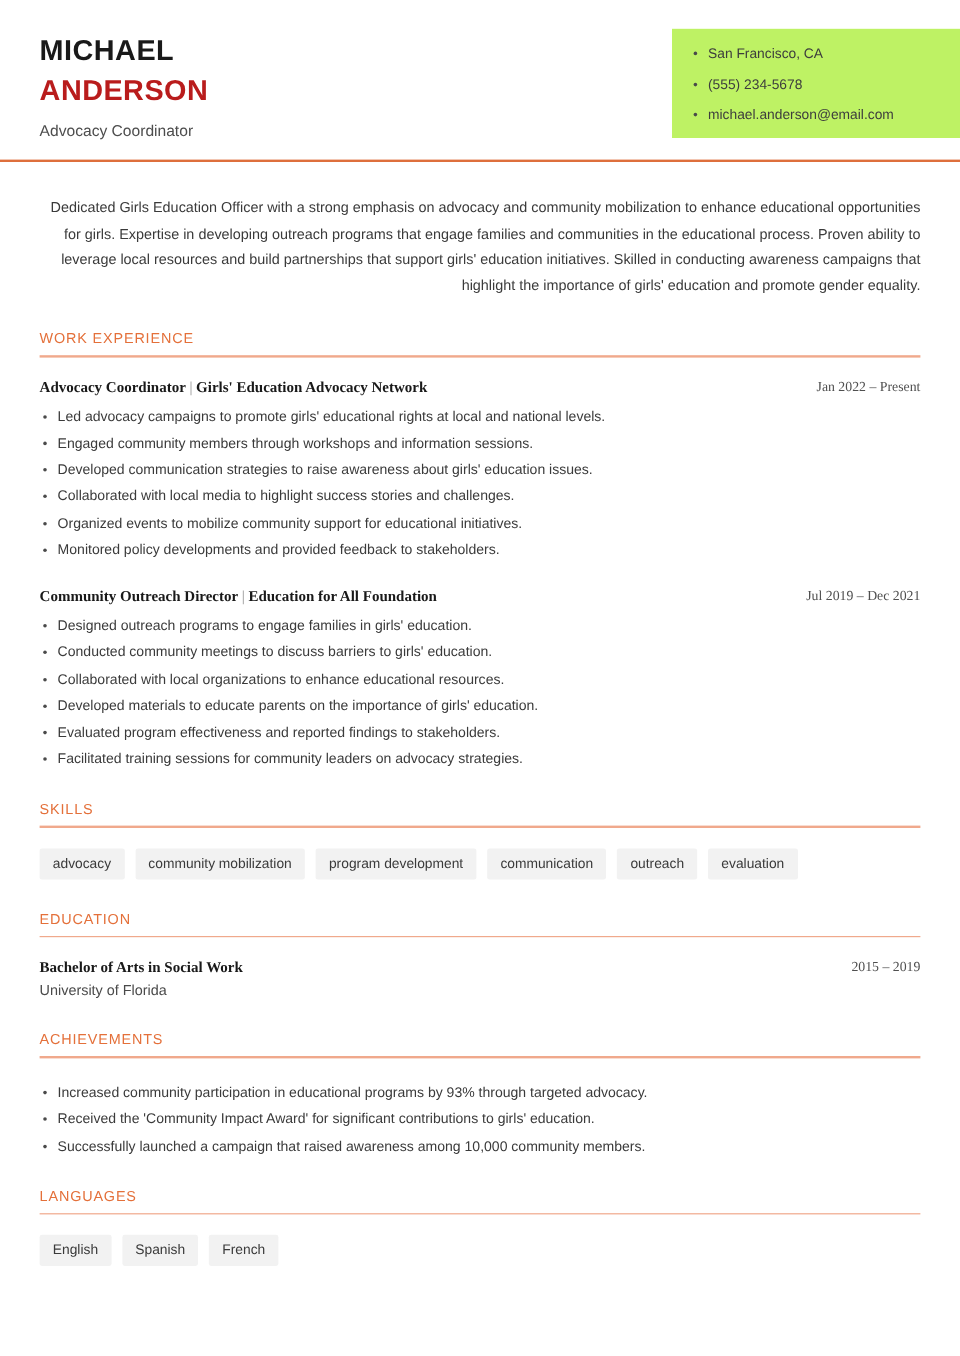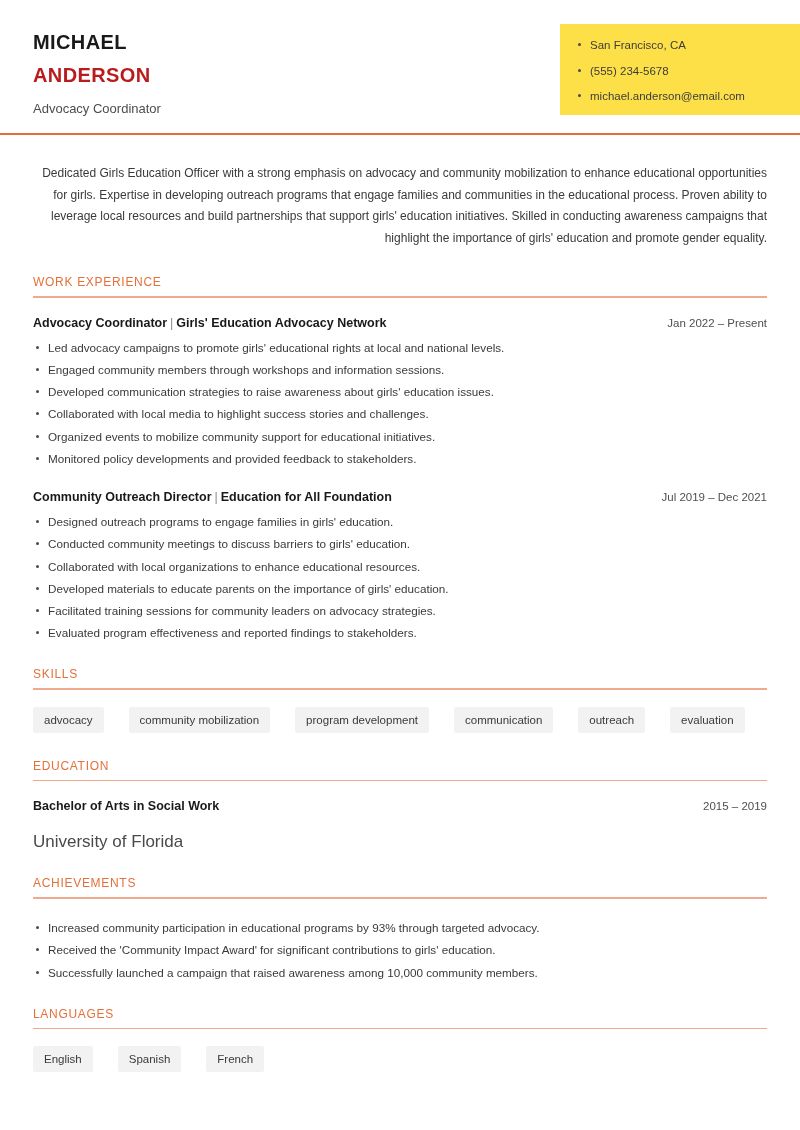--- a/index.html
+++ b/index.html
@@ -25,21 +25,21 @@
     position: relative;
     height: 136px;
   }
 
   .contact-box {
     position: absolute;
     left: 560px;
     top: 24px;
     width: 240px;
     height: 91px;
-    background: #fde047;
+    background: #bef264;
     padding: 14px 0 0 18px;
   }
 
   .contact-list { list-style: none; }
 
   .contact-list li {
     position: relative;
     font-size: 11.5px;
     line-height: 14px;
     color: #3d3d3d;
@@ -58,21 +58,21 @@
     background: #4a4a4a;
   }
 
   .identity {
     position: absolute;
     left: 33px;
     top: 26px;
   }
 
   .name-line {
-    font-size: 20px;
+    font-size: 24px;
     font-weight: bold;
     letter-spacing: 0.4px;
     line-height: 33px;
     text-transform: uppercase;
   }
 
   .name-first { color: #191919; }
   .name-last  { color: #b91c1c; }
 
   .job-title {
@@ -124,20 +124,21 @@
   }
 
   
   .entry { margin-top: 17px; }
   .entry + .entry { margin-top: 22px; }
 
   .entry-head {
     display: flex;
     justify-content: space-between;
     align-items: flex-end;
+    font-family: Liberation Serif, serif;
   }
 
   .entry-title {
     font-size: 12.5px;
     font-weight: bold;
     color: #191919;
     line-height: 16px;
   }
 
   .entry-sep {
@@ -147,24 +148,24 @@
   }
 
   .entry-date {
     font-size: 11.5px;
     color: #4f4f4f;
     line-height: 16px;
     white-space: nowrap;
   }
 
   .entry-sub {
-    font-size: 17px;
+    font-size: 12px;
     color: #4a4a4a;
     line-height: 16px;
-    margin-top: 20px;
+    margin-top: 3px;
   }
 
   .bullets {
     list-style: none;
     margin-top: 9px;
   }
 
   .bullets li {
     position: relative;
     font-size: 11.7px;
@@ -182,21 +183,21 @@
     width: 3px;
     height: 3px;
     border-radius: 50%;
     background: #4a4a4a;
   }
 
   
   .tags {
     display: flex;
     flex-wrap: wrap;
-    gap: 25px;
+    gap: 9px;
     margin-top: 17px;
   }
 
   .tag {
     background: #f2f2f2;
     border-radius: 2px;
     padding: 6px 11px;
     font-size: 11.5px;
     line-height: 14px;
     color: #3a3a3a;
@@ -259,22 +260,22 @@
           <div class="entry-title">
             <span>Community Outreach Director</span><span class="entry-sep">|</span><span>Education for All Foundation</span>
           </div>
           <div class="entry-date">Jul 2019 – Dec 2021</div>
         </div>
         <ul class="bullets">
           <li>Designed outreach programs to engage families in girls' education.</li>
           <li>Conducted community meetings to discuss barriers to girls' education.</li>
           <li>Collaborated with local organizations to enhance educational resources.</li>
           <li>Developed materials to educate parents on the importance of girls' education.</li>
+          <li>Evaluated program effectiveness and reported findings to stakeholders.</li>
           <li>Facilitated training sessions for community leaders on advocacy strategies.</li>
-          <li>Evaluated program effectiveness and reported findings to stakeholders.</li>
         </ul>
       </div>
     </div>
 
     <div class="section">
       <div class="section-title">SKILLS</div>
       <div class="section-rule"></div>
       <div class="tags">
         <span class="tag">advocacy</span>
         <span class="tag">community mobilization</span>

